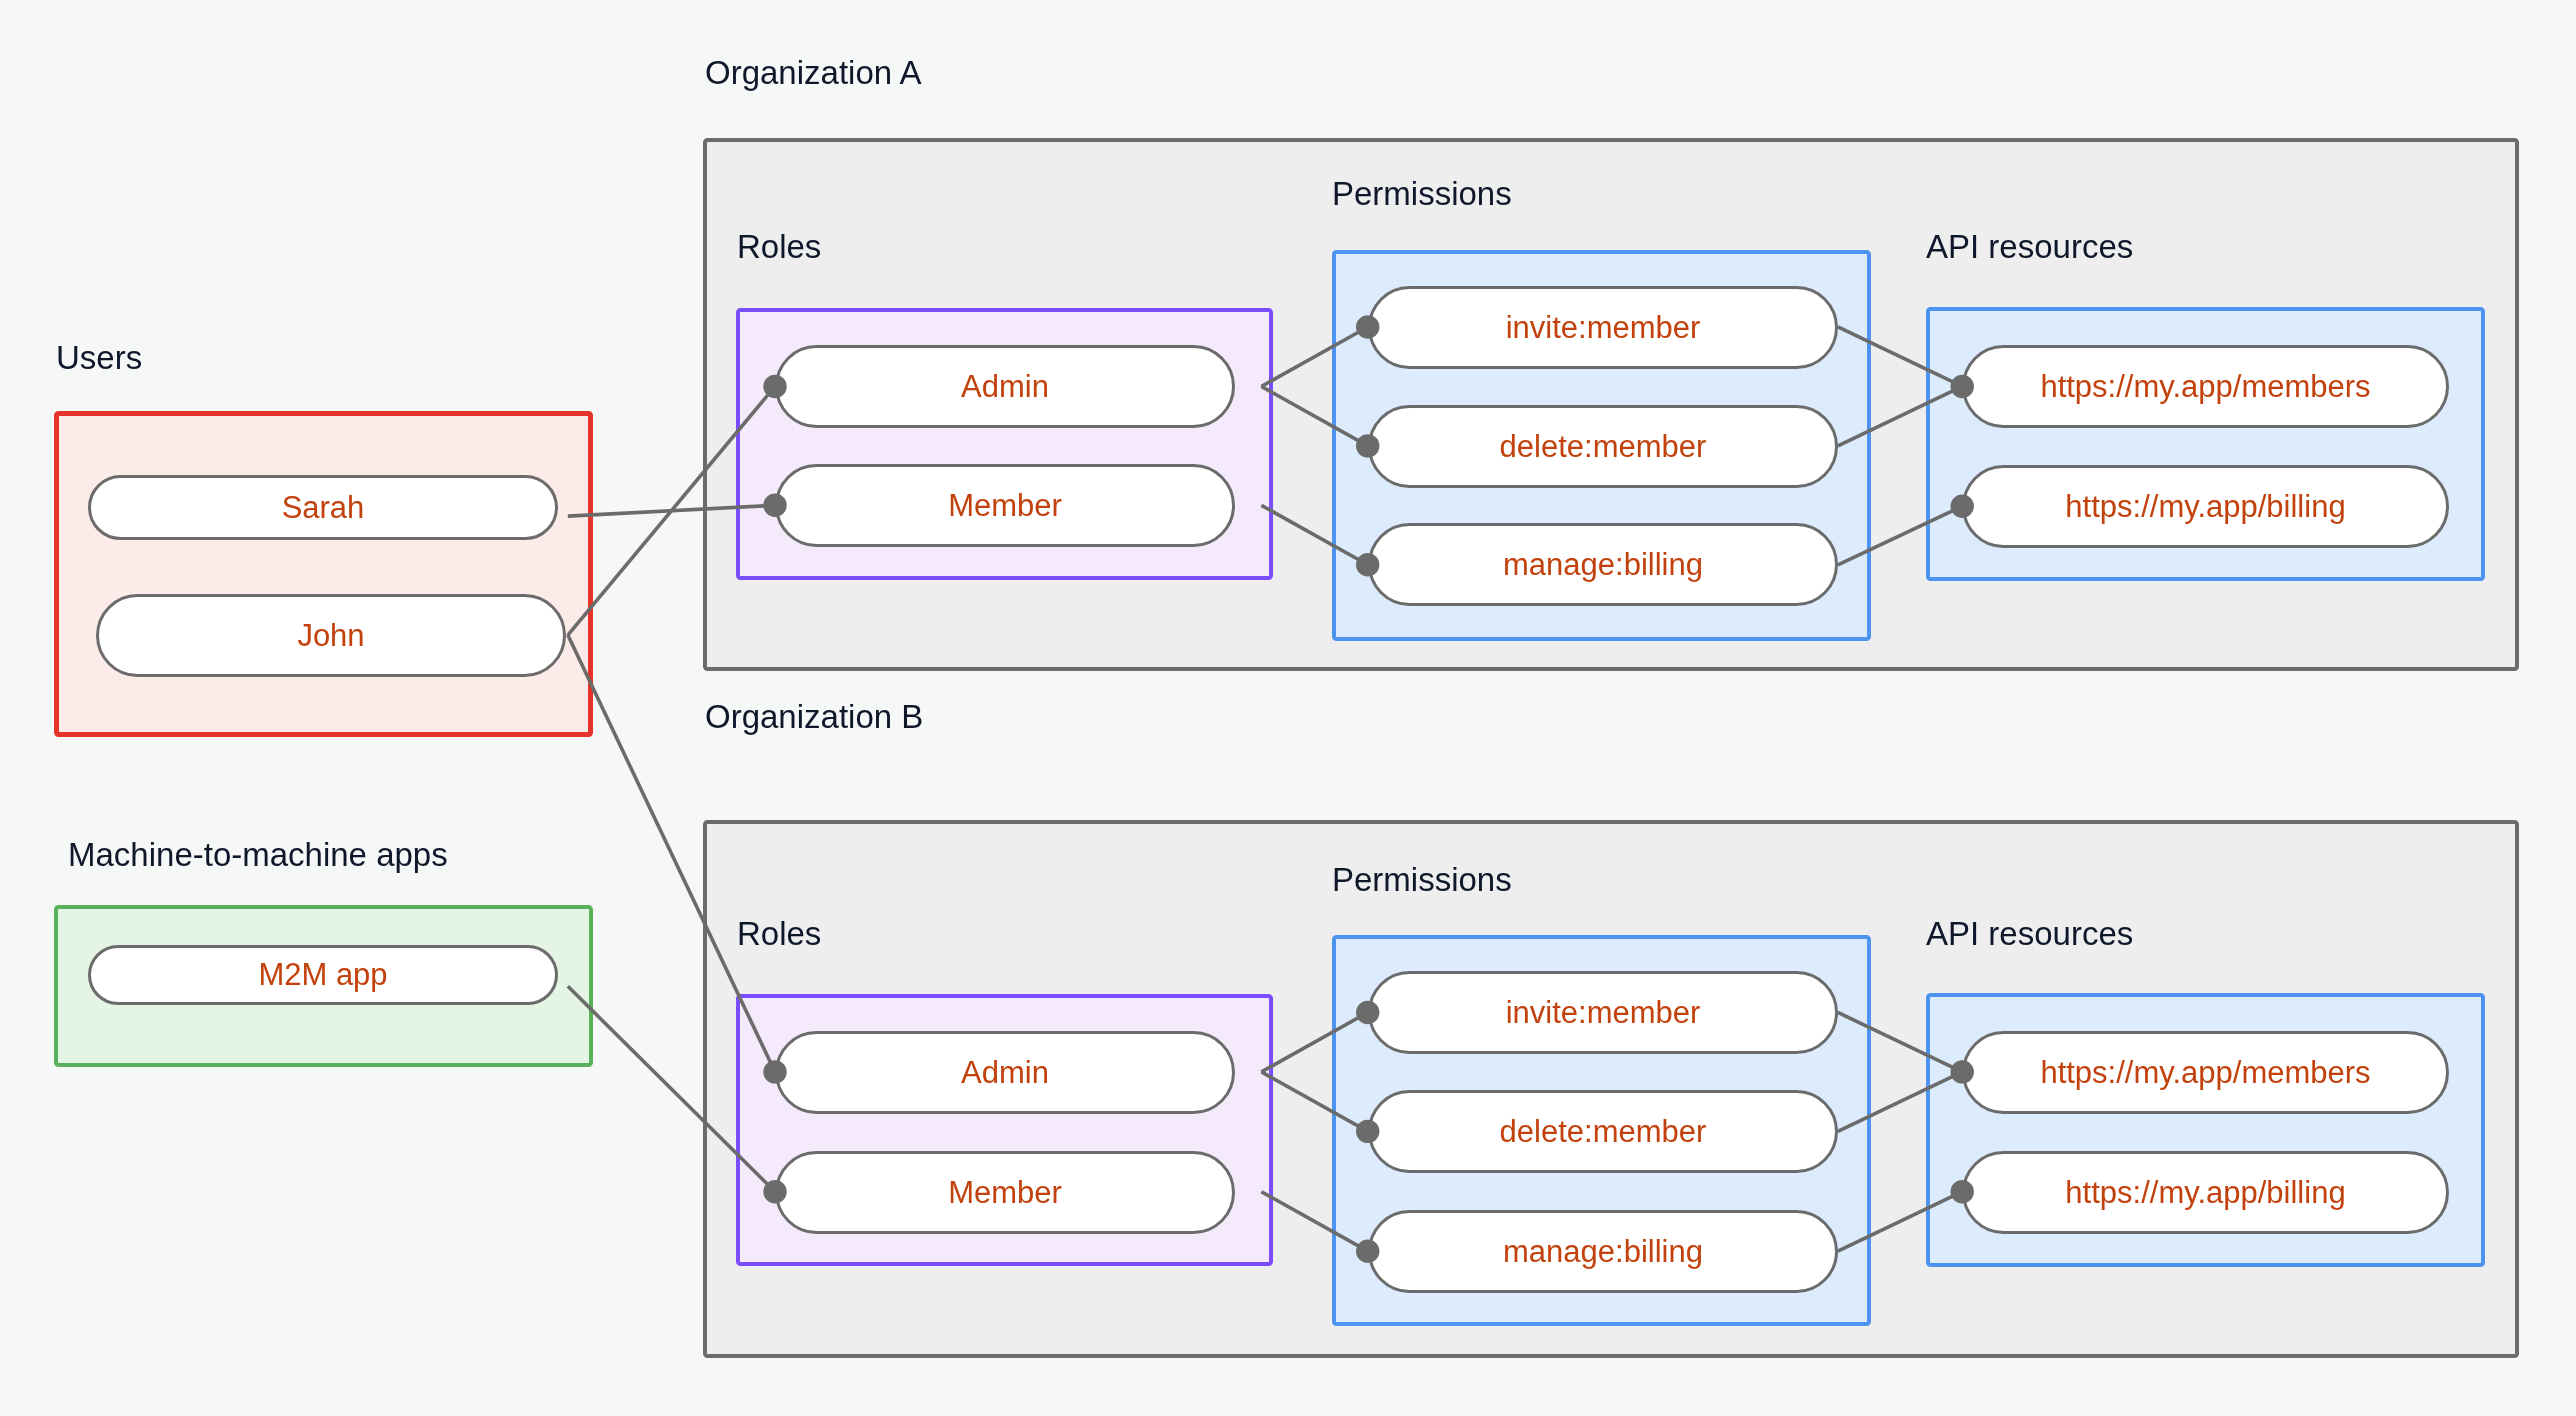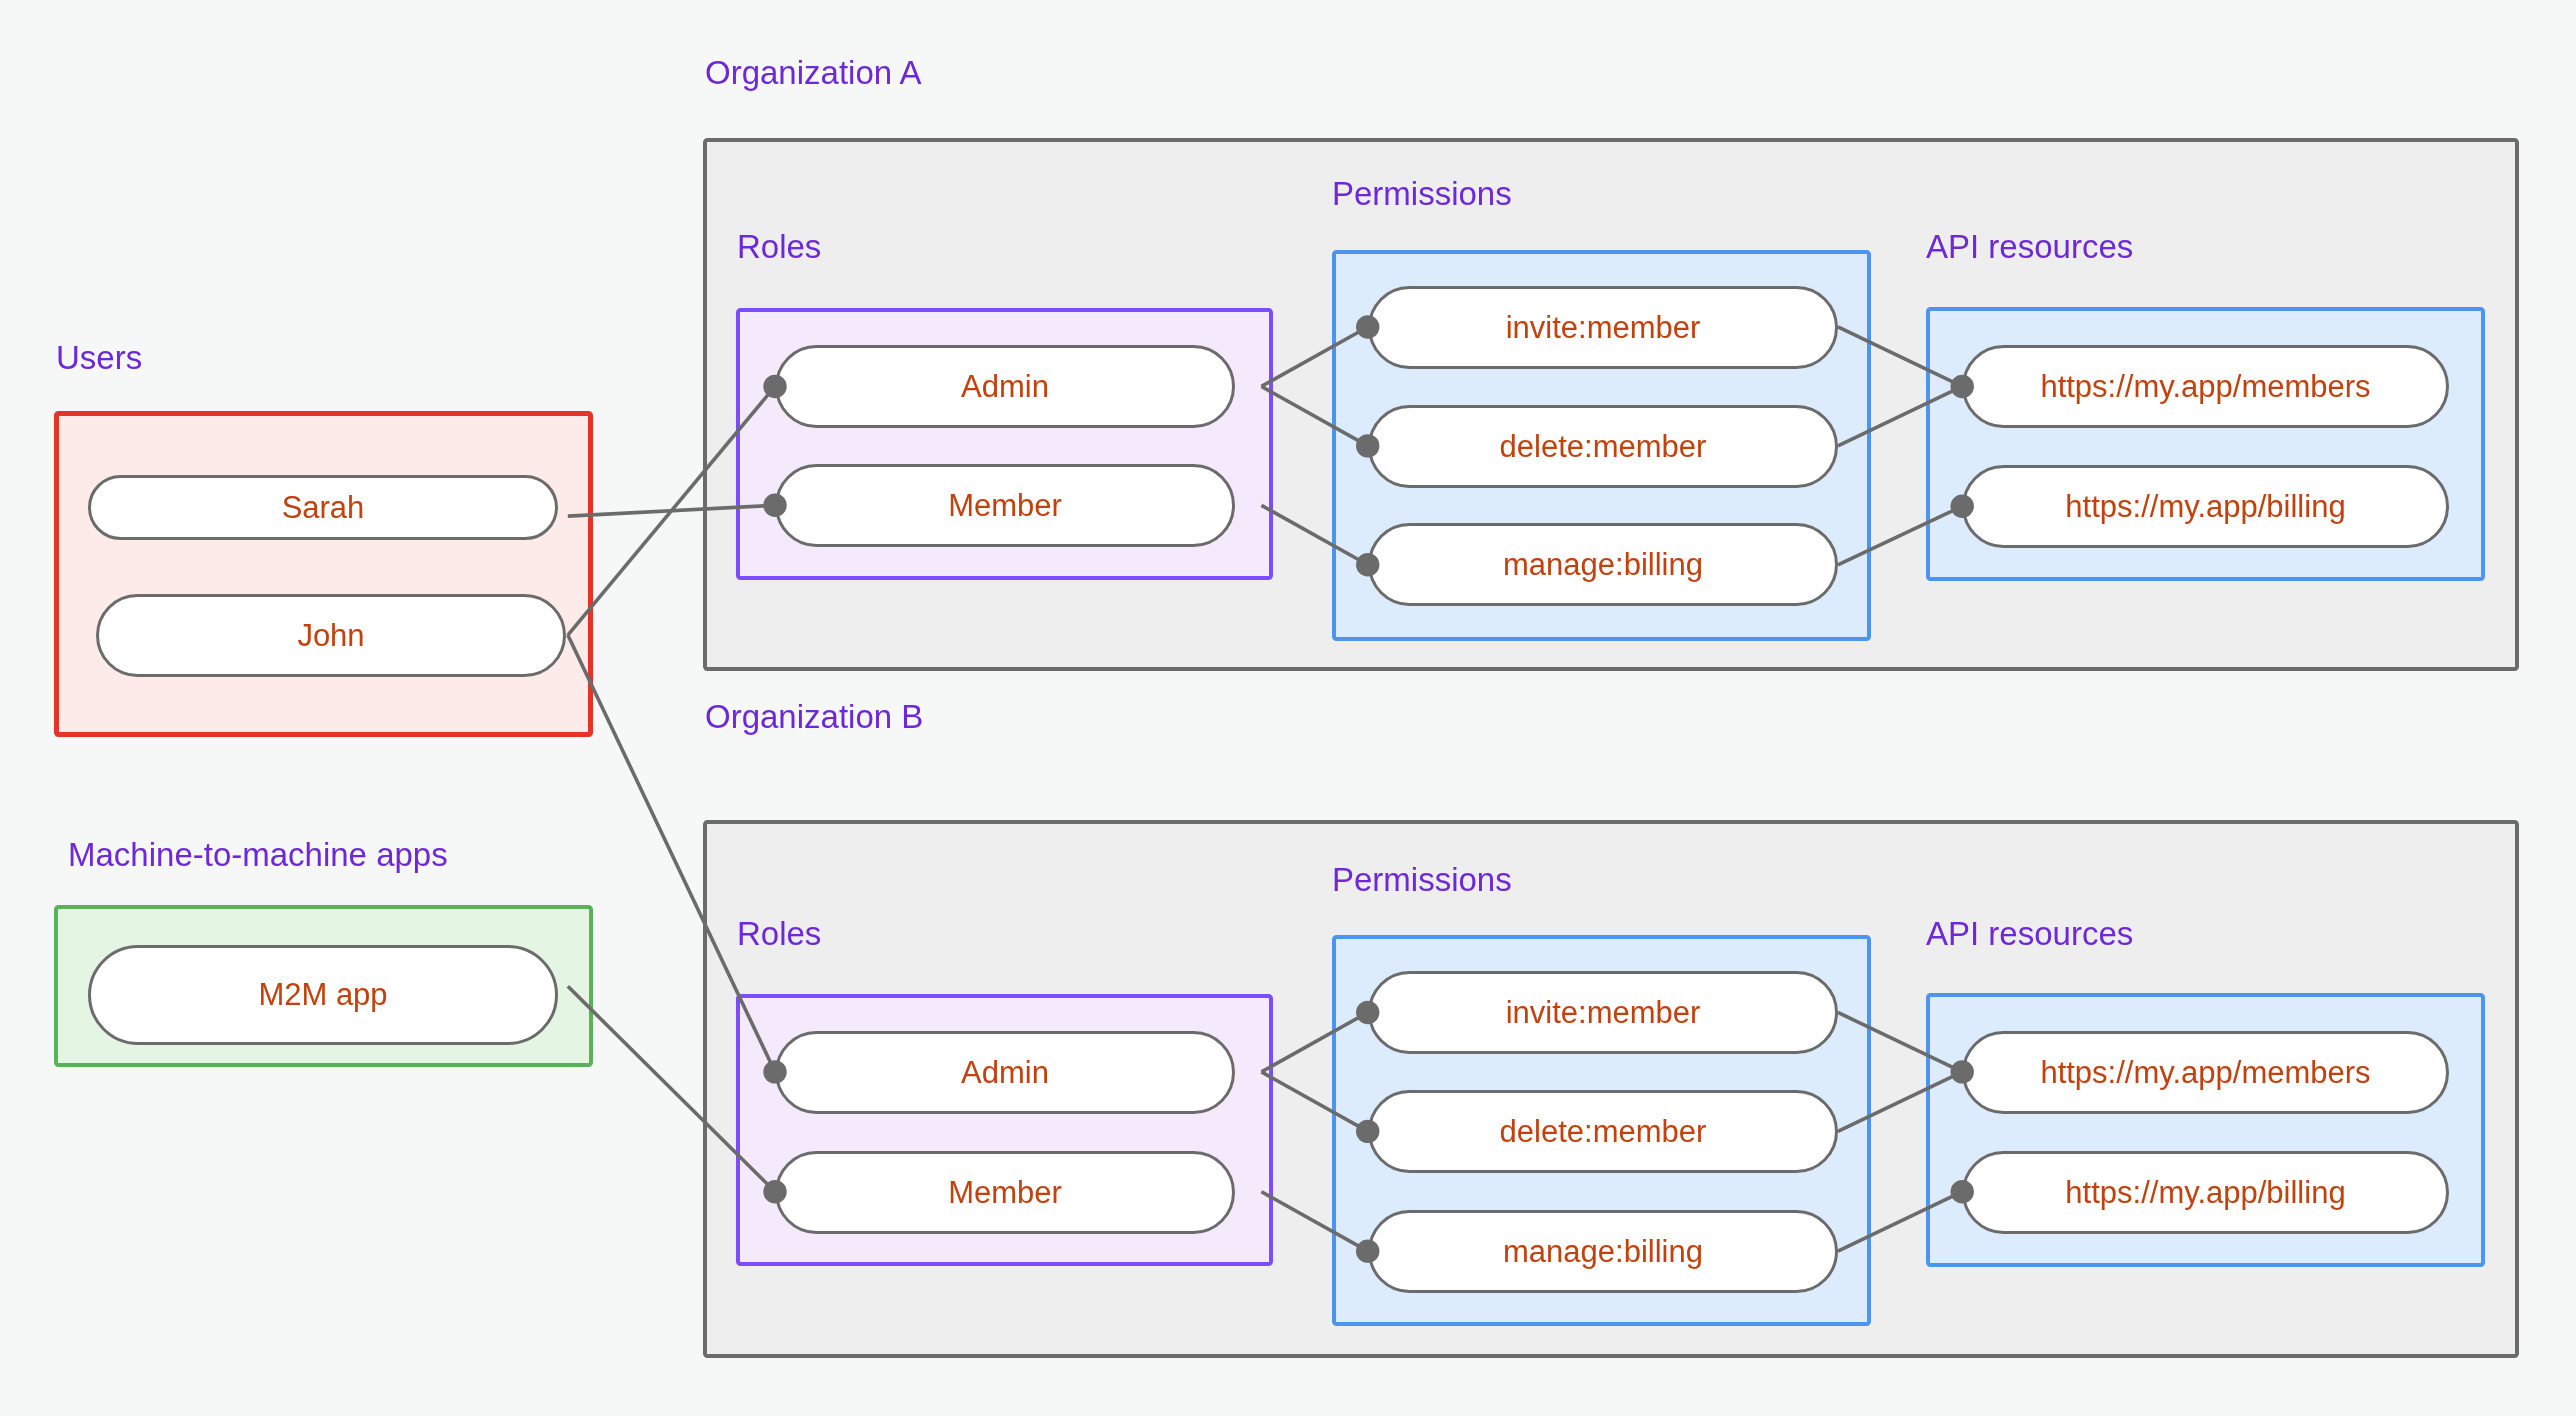--- a/index.html
+++ b/index.html
@@ -23,21 +23,21 @@
     left: 0; top: 0;
     width: 2576px;
     height: 1416px;
     pointer-events: none;
     z-index: 5;
   }
   .group-label {
     position: absolute;
     font-size: 33px;
     line-height: 1;
-    color: #6d28d9;
+    color: #0f172a;
     white-space: nowrap;
     z-index: 3;
   }
   .container-box {
     position: absolute;
     box-sizing: border-box;
     z-index: 1;
   }
   .org-box {
     background: #eeeeee;
@@ -144,21 +144,21 @@
   <div class="container-box users-box" style="left:54px; top:411px; width:539px; height:326px;"></div>
   <div class="node" style="left:88px; top:475px; width:470px; height:65px;">
     <span class="node-label">Sarah</span>
   </div>
   <div class="node" style="left:96px; top:594px; width:470px; height:83px;">
     <span class="node-label">John</span>
   </div>
 
   <div class="group-label" style="left:56px; top:838px;margin-left:12px;">Machine-to-machine apps</div>
   <div class="container-box m2m-box" style="left:54px; top:905px; width:539px; height:162px;"></div>
-  <div class="node" style="left:88px; top:945px; width:470px; height:100px;">
+  <div class="node" style="left:88px; top:945px; width:470px; height:60px;">
     <span class="node-label">M2M app</span>
   </div>
 
   <div class="group-label" style="left:705px; top:56px;">Organization A</div>
   <div class="container-box org-box" style="left:703px; top:138px; width:1816px; height:533px;"></div>
 
   <div class="group-label" style="left:737px; top:230px;">Roles</div>
   <div class="container-box roles-box" style="left:736px; top:308px; width:537px; height:272px;"></div>
   <div class="node" style="left:775px; top:345px; width:460px; height:83px;">
     <span class="node-label">Admin</span>

